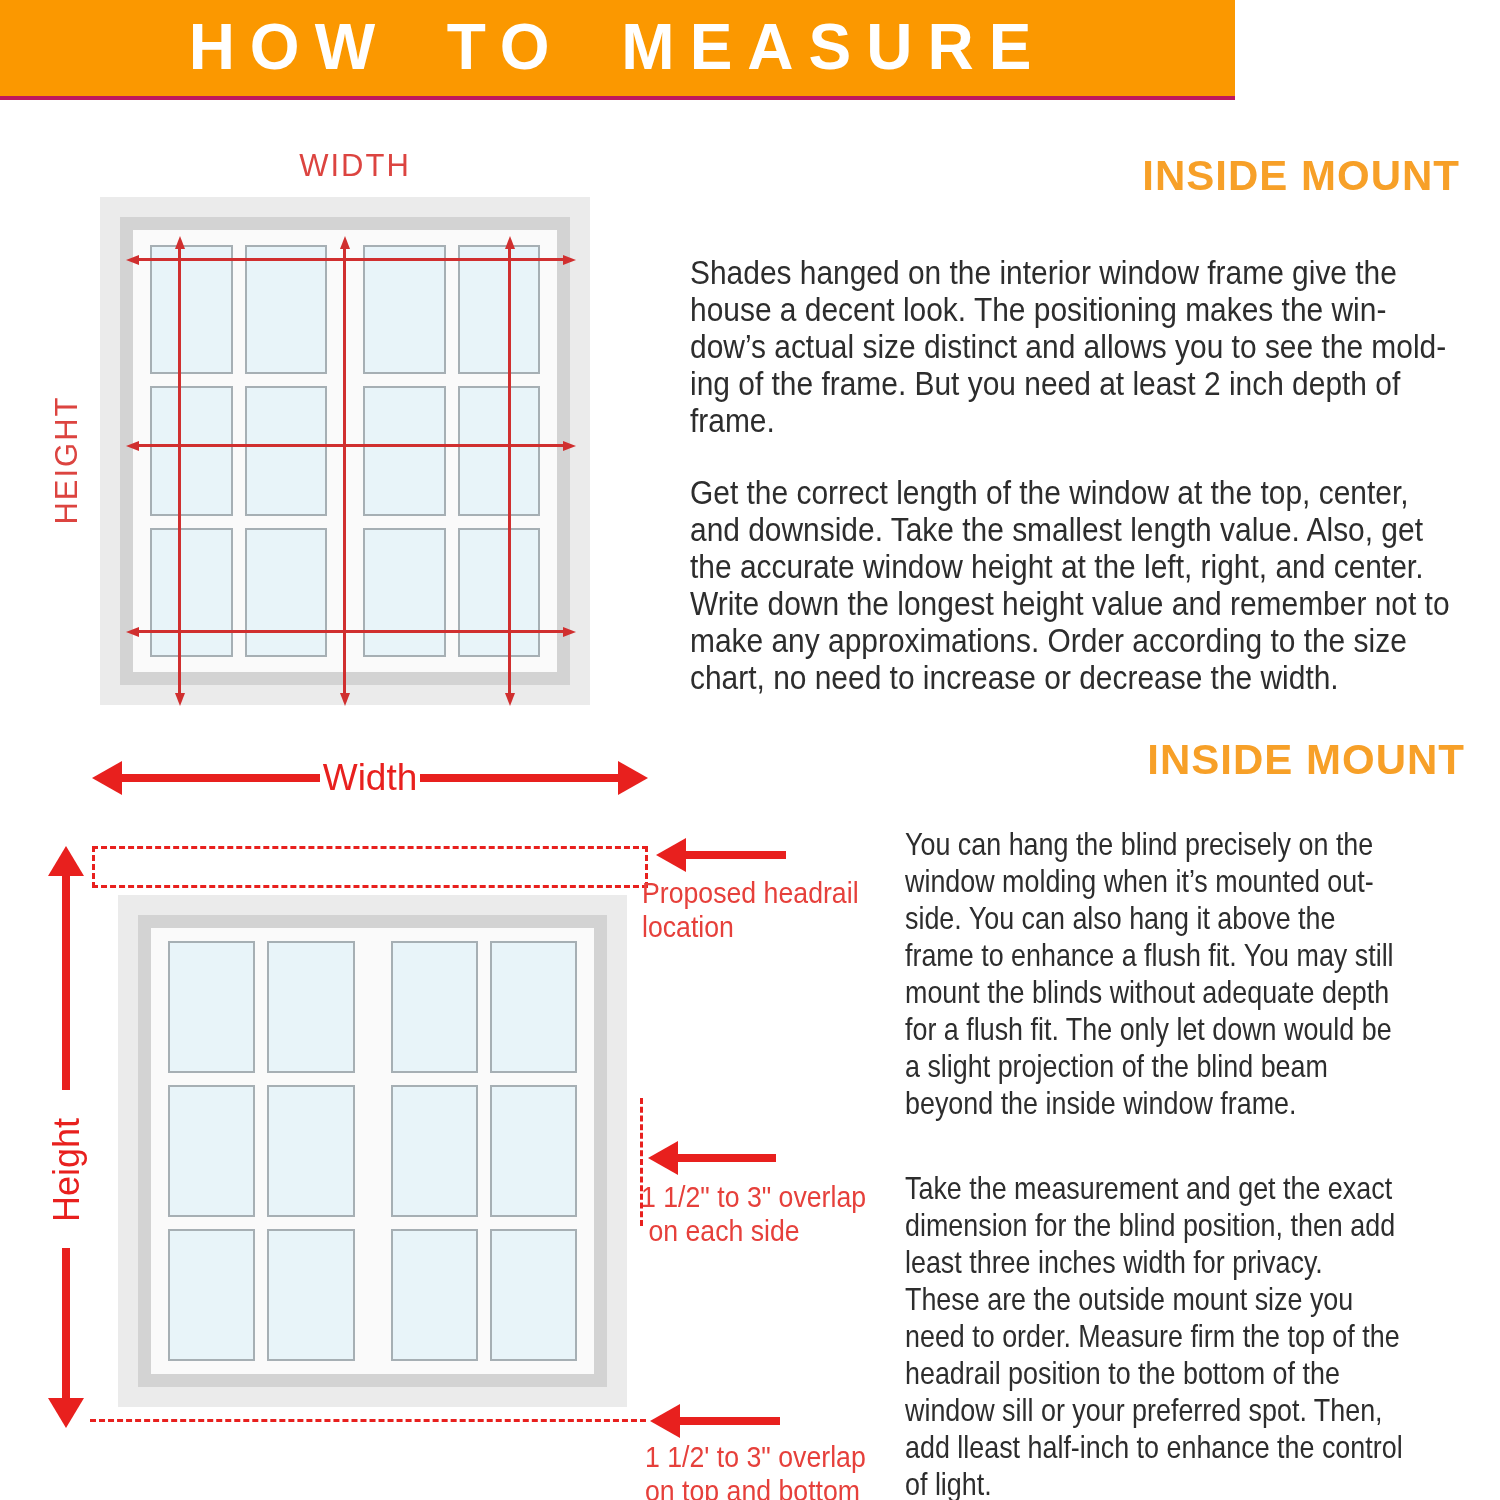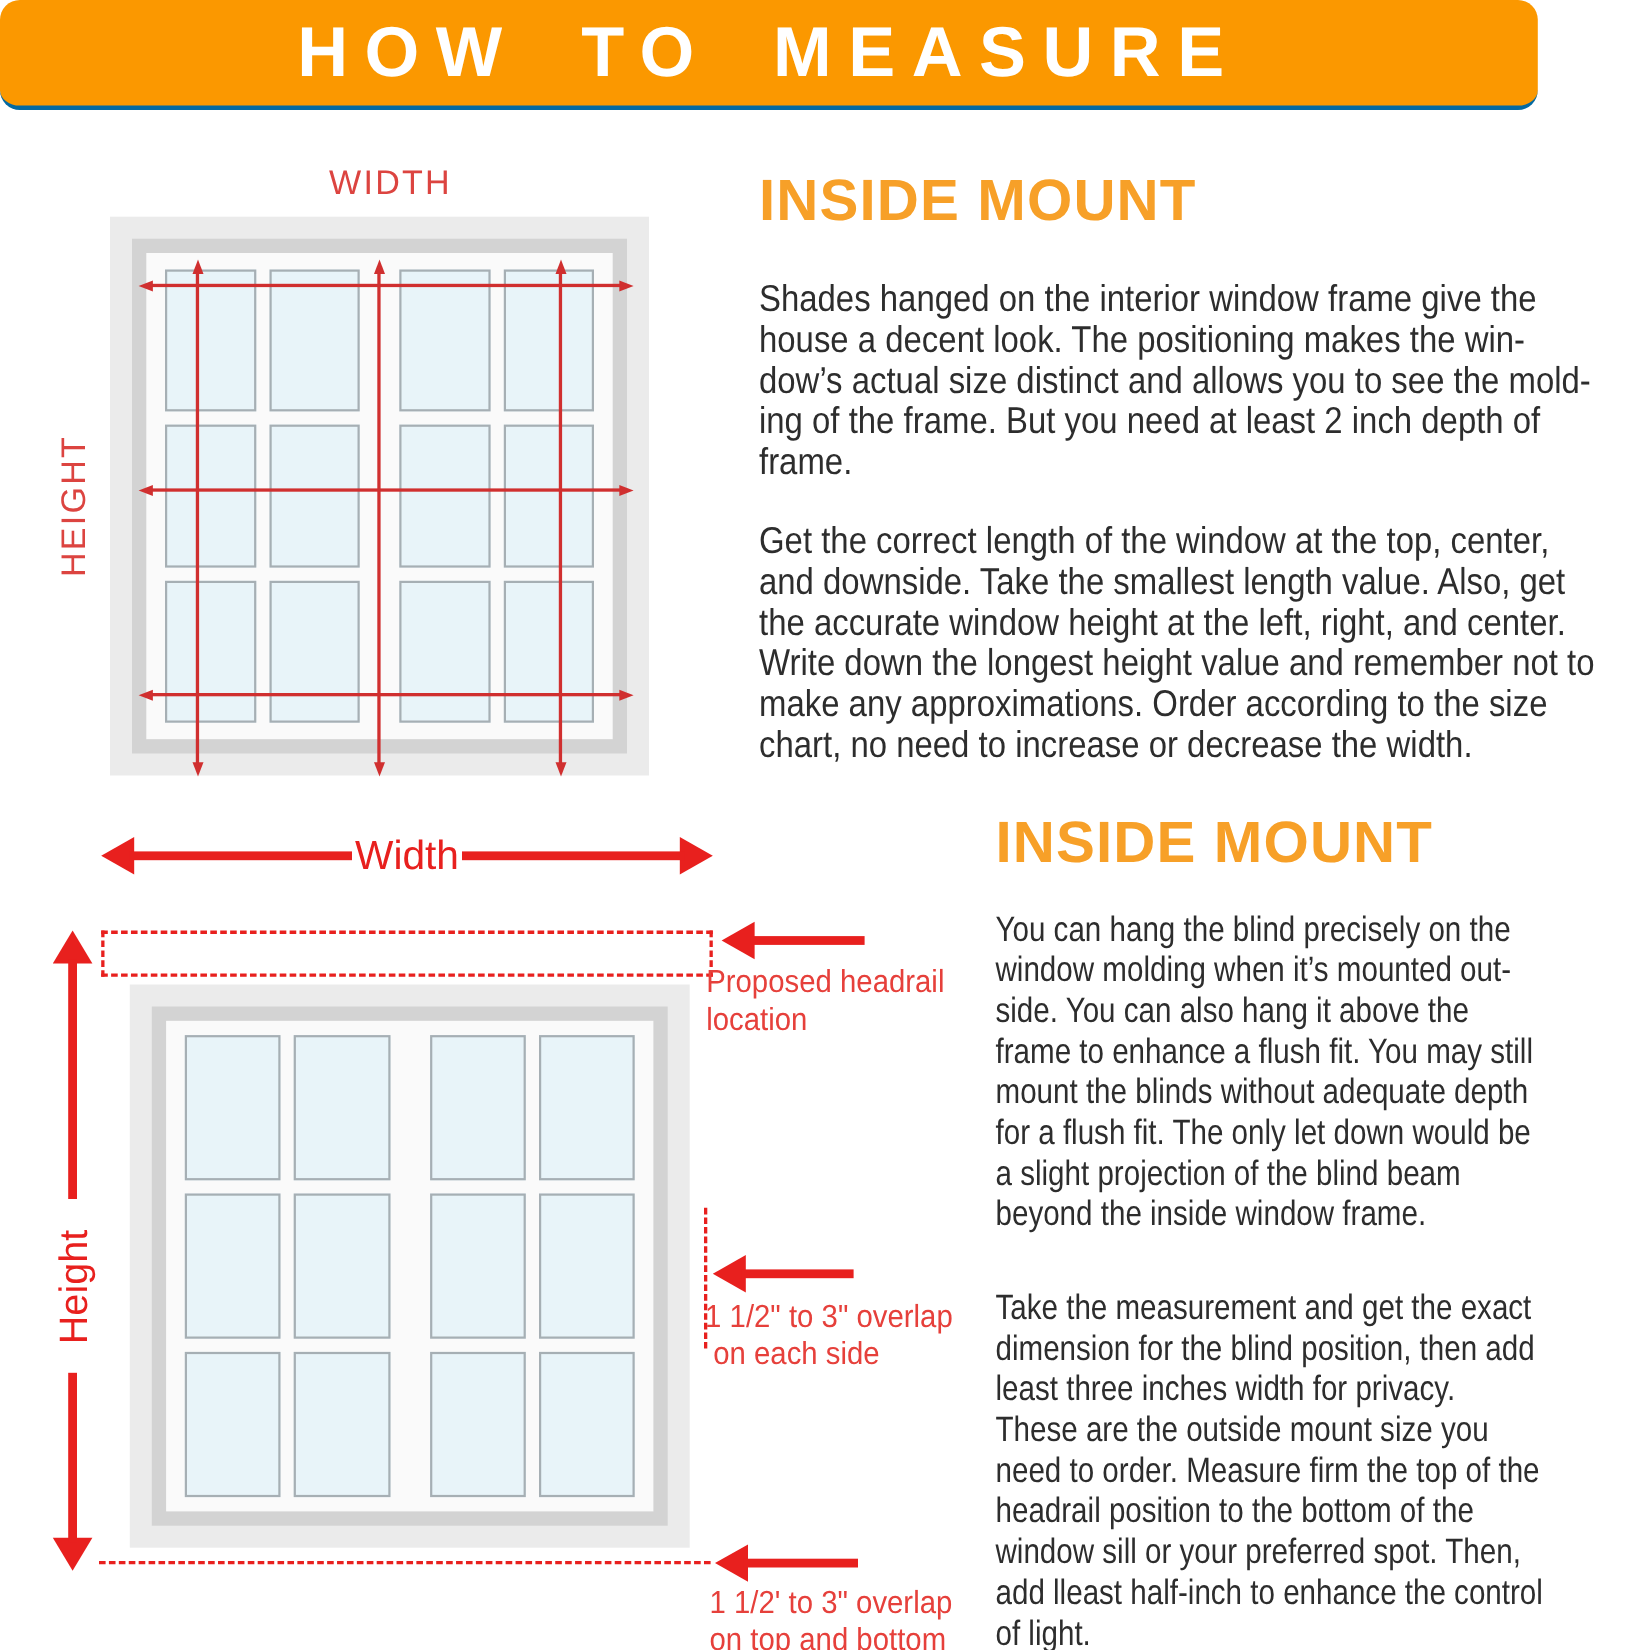--- a/index.html
+++ b/index.html
@@ -1,28 +1,28 @@
 <!DOCTYPE html>
 <html style="--banner-orange: #fb9800; --heading-orange: #f7a028; --thick-red: #e8201e; --thin-red: #d02f2f; --label-red: #e6403b; --measure-label-red: #dc4440; --text-dark: #2d2d2d; --pane-blue: #e8f4f9; --pane-border: #a6afb4; --frame-outer: #ebebeb; --frame-bevel: #d3d3d3; --frame-white: #fafafa;"><head>
 <meta charset="utf-8">
 <style>
   html,body{margin:0;padding:0;background:#fff;}
   .page{position:relative;width:1500px;height:1500px;overflow:hidden;background:#fff;
         font-family:"Liberation Sans",sans-serif;}
 
   
-  .banner{position:absolute;left:0;top:0;width:1398px;height:96px;
-          background:var(--banner-orange);border-bottom:4px solid #0369a1;border-radius:18px;}
+  .banner{position:absolute;left:0;top:0;width:1235px;height:96px;
+          background:var(--banner-orange);border-bottom:4px solid #be185d;}
   .banner h1{margin:0;width:100%;text-align:center;line-height:94px;
              font-size:64px;font-weight:bold;color:#fff;
              letter-spacing:15px;word-spacing:24px;}
 
   
-  .mount-heading{position:absolute;margin:0;text-align:left;
-                 font-size:53px;font-weight:bold;letter-spacing:1px;
+  .mount-heading{position:absolute;margin:0;text-align:right;
+                 font-size:42px;font-weight:bold;letter-spacing:1px;
                  color:var(--heading-orange);}
   .body-text{position:absolute;white-space:pre;font-size:34px;line-height:37px;
              color:var(--text-dark);transform:scaleX(0.88);transform-origin:left top;}
   .body-text.small{font-size:32px;transform:scaleX(0.84);}
 
   
   .measure-label{position:absolute;text-align:center;font-size:31px;letter-spacing:2px;
                  color:var(--measure-label-red);}
   .v-rot{transform:rotate(-90deg);transform-origin:center;}
   .red-label{position:absolute;white-space:pre;font-size:29px;line-height:34px;

